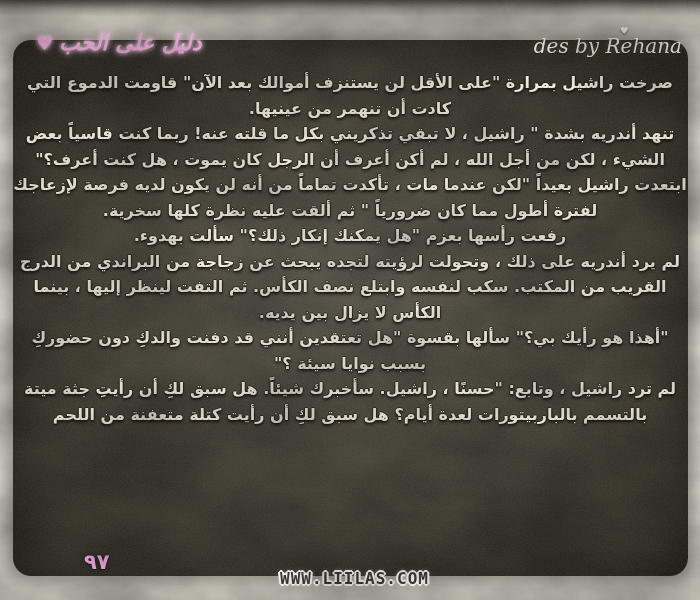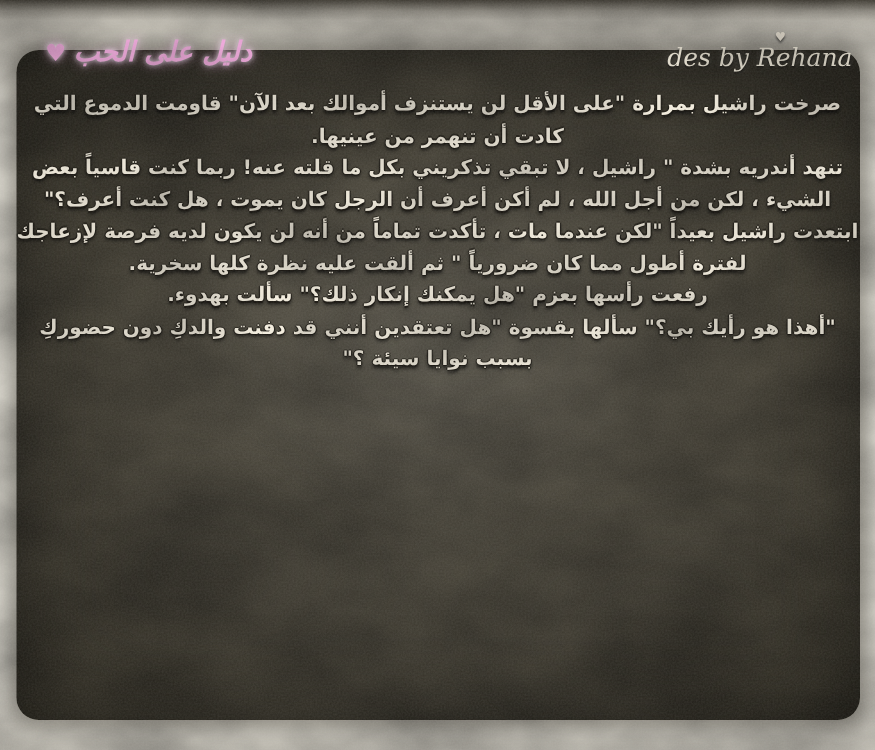--- a/index.html
+++ b/index.html
@@ -113,23 +113,29 @@
       <span class="credit-heart">♥</span>
       <span>des by Rehana</span>
     </div>
   </div>
 
   <div class="story">
     <p>صرخت راشيل بمرارة "على الأقل لن يستنزف أموالك بعد الآن" قاومت الدموع التي كادت أن تنهمر من عينيها.</p>
     <p>تنهد أندريه بشدة " راشيل ، لا تبقي تذكريني بكل ما قلته عنه! ربما كنت قاسياً بعض الشيء ، لكن من أجل الله ، لم أكن أعرف أن الرجل كان يموت ، هل كنت أعرف؟"</p>
     <p>ابتعدت راشيل بعيداً "لكن عندما مات ، تأكدت تماماً من أنه لن يكون لديه فرصة لإزعاجك لفترة أطول مما كان ضرورياً " ثم ألقت عليه نظرة كلها سخرية.</p>
     <p>رفعت رأسها بعزم "هل يمكنك إنكار ذلك؟" سألت بهدوء.</p>
+    <p>لم يرد أندريه على ذلك ، وتحولت لرؤيته لتجده يبحث عن زجاجة من البراندي من الدرج القريب من المكتب. سكب لنفسه وابتلع نصف الكأس. ثم التفت لينظر إليها ، بينما الكأس لا يزال بين يديه.</p>
     <p>"أهذا هو رأيك بي؟" سألها بقسوة "هل تعتقدين أنني قد دفنت والدكِ دون حضوركِ بسبب نوايا سيئة ؟"</p>
+    <p>لم ترد راشيل ، وتابع: "حسنًا ، راشيل. سأخبرك شيئاً. هل سبق لكِ أن رأيتِ جثة ميتة بالتسمم بالباربيتورات لعدة أيام؟ هل سبق لكِ أن رأيت كتلة متعفنة من اللحم</p>
   </div>
 
+  <div class="footer">
+    <div class="page-number">٩٧</div>
+    <div class="site-watermark">WWW.LIILAS.COM</div>
+  </div>
 
   <svg class="noise" width="700" height="600" aria-hidden="true">
     <filter id="blotch">
       <feTurbulence type="fractalNoise" baseFrequency="0.012 0.018" numOctaves="4" seed="11" stitchTiles="stitch"></feTurbulence>
       <feColorMatrix type="matrix" values="0 0 0 0 0  0 0 0 0 0  0 0 0 0 0  0.9 0 0 0 -0.18"></feColorMatrix>
     </filter>
     <filter id="fineGrain">
       <feTurbulence type="fractalNoise" baseFrequency="0.7" numOctaves="2" seed="7" stitchTiles="stitch"></feTurbulence>
       <feColorMatrix type="matrix" values="0 0 0 0 0.92  0 0 0 0 0.90  0 0 0 0 0.84  0 0 0 0.55 0"></feColorMatrix>
     </filter>

